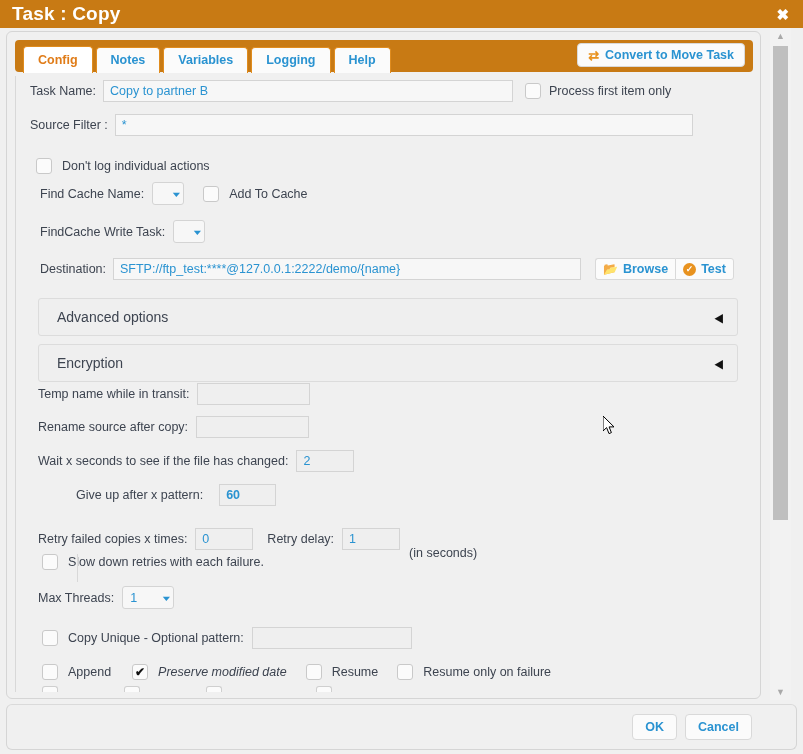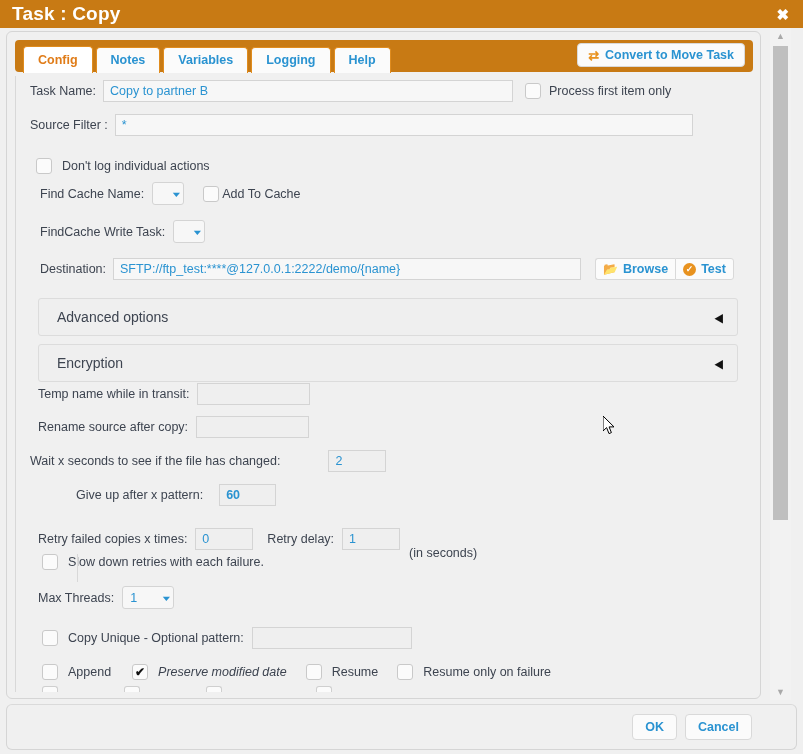--- a/index.html
+++ b/index.html
@@ -418,21 +418,21 @@
           <span class="lbl" style="margin-left:10px;">Don't log individual actions</span>
         </div>
 
         <div class="row" style="left:24px; top:106px;">
           <span class="lbl">Find Cache Name:</span>
           <span class="sel" style="width:30px; margin-left:8px;">
             <span></span>
             <span class="caret">▾</span>
           </span>
           <span class="cbx" style="margin-left:19px;"></span>
-          <span class="lbl" style="margin-left:3px;">Add To Cache</span>
+          <span class="lbl" style="margin-left:10px;">Add To Cache</span>
         </div>
 
         <div class="row" style="left:24px; top:144px;">
           <span class="lbl">FindCache Write Task:</span>
           <span class="sel" style="width:30px; margin-left:8px;">
             <span></span>
             <span class="caret">▾</span>
           </span>
         </div>
 
@@ -462,21 +462,21 @@
         <div class="row" style="left:22px; top:307px;">
           <span class="lbl">Temp name while in transit:</span>
           <input class="txt blank" style="width: 113px; margin-left: 8px;" value="">
         </div>
 
         <div class="row" style="left:22px; top:340px;">
           <span class="lbl">Rename source after copy:</span>
           <input class="txt blank" style="width: 113px; margin-left: 8px;" value="">
         </div>
 
-        <div class="row" style="left:14px; top:374px;gap:40px;">
+        <div class="row" style="left:22px; top:374px;">
           <span class="lbl">Wait x seconds to see if the file has changed:</span>
           <input class="txt blank" style="width: 58px; margin-left: 8px;" value="2">
         </div>
 
         <div class="row" style="left:60px; top:408px;">
           <span class="lbl">Give up after x pattern:</span>
           <input class="txt blank" style="width: 57px; margin-left: 16px; font-weight: bold;" value="60">
         </div>
 
         <div class="row" style="left:22px; top:442px;">

